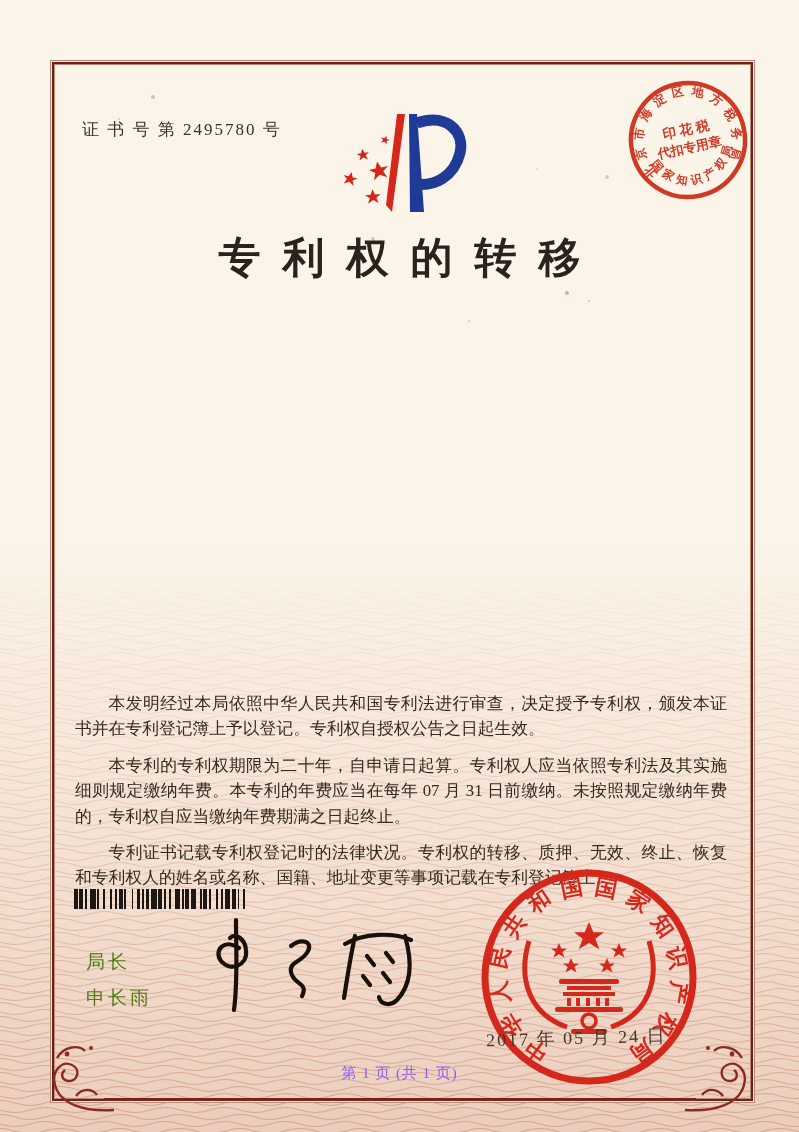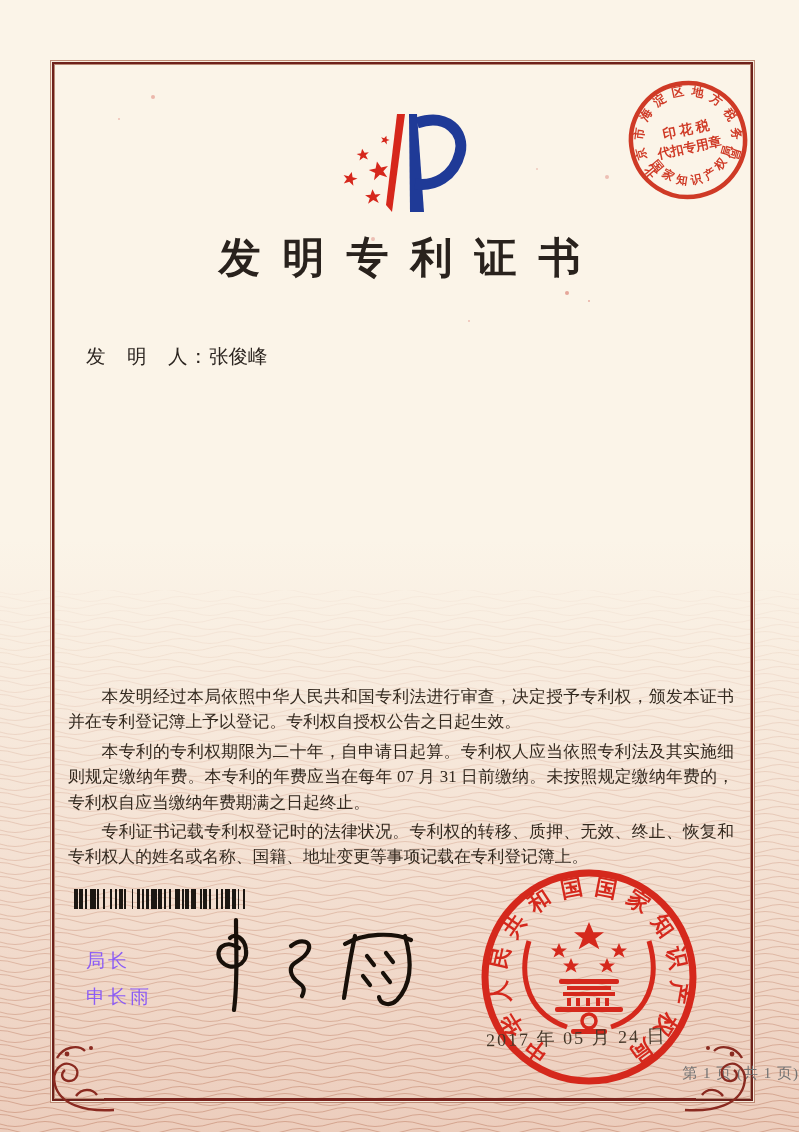--- a/index.html
+++ b/index.html
@@ -18,32 +18,32 @@
   .cert-no{position:absolute;left:82px;top:118px;font-size:17px;letter-spacing:2px;color:#3a332c;}
   .logo{position:absolute;left:333px;top:100px;width:142px;height:124px;}
   .tax-stamp{position:absolute;left:622px;top:74px;width:132px;height:132px;}
   .title{position:absolute;left:0;top:230px;width:100%;margin:0;text-align:center;
         font-size:42px;font-weight:700;letter-spacing:22px;text-indent:22px;color:#29221d;}
   .fields{position:absolute;left:86px;top:344px;}
   .field-row{white-space:pre;font-size:19.5px;line-height:26px;margin-bottom:34px;color:#2c2520;}
   .field-row .lab{letter-spacing:1px;}
   .body-text{position:absolute;left:64px;top:680px;width:674px;font-size:16.8px;line-height:25.4px;
         text-align:justify;color:#33291f;}
-  .body-text p{margin:4px;text-indent:2em;}
+  .body-text p{margin:11px;text-indent:2em;}
   .barcode{position:absolute;left:74px;top:889px;width:224px;height:20px;overflow:hidden;white-space:nowrap;font-size:0;}
   .barcode i{display:inline-block;height:20px;}
-  .official{position:absolute;left:86px;top:944px;font-size:19px;line-height:36px;color:#8b5cf6;letter-spacing:3px;font-family:Liberation Mono, monospace;}
+  .official{position:absolute;left:86px;top:944px;font-size:19px;line-height:36px;color:#4d7c0f;letter-spacing:3px;}
   .sig{position:absolute;left:193px;top:908px;width:250px;height:115px;stroke:#181009;fill:none;
         stroke-width:4.2;stroke-linecap:round;stroke-linejoin:round;}
   .seal{position:absolute;left:475px;top:863px;width:228px;height:228px;}
   .seal text{fill:#d5281c;font-weight:700;font-family:"Liberation Serif",serif;}
   .seal .ink{fill:#d5281c;stroke:none;}
   .tax-stamp text{fill:#cf3a26;font-weight:700;}
   .seal-date{position:absolute;left:486px;top:1026px;font-size:18px;letter-spacing:2px;color:#443729;transform:rotate(-1.5deg);}
-  .footer{position:absolute;left:0;top:1064px;width:100%;text-align:right;font-size:15px;color:#737373;letter-spacing:1px;}
+  .footer{position:absolute;left:0;top:1064px;width:100%;text-align:center;font-size:15px;color:#8b5cf6;letter-spacing:1px;}
   .bottom-line{position:absolute;left:104px;top:1098px;width:592px;height:3px;background:#7a231d;
         box-shadow:0 -4px 0 -3px #b98571;}
   .flourish{position:absolute;top:1038px;width:72px;height:78px;stroke:#8a2a20;fill:none;stroke-width:2.4;}
   .flourish.left{left:44px;}
   .flourish.right{right:44px;transform:scaleX(-1);}
   .hidden-defs{position:absolute;width:0;height:0;}
 </style>
 </head>
 <body>
 
@@ -132,20 +132,21 @@
       <path d="M-30 506 q15 -5 30 0 t30 0 t30 0 t30 0 t30 0 t30 0 t30 0 t30 0 t30 0 t30 0 t30 0 t30 0 t30 0 t30 0 t30 0 t30 0 t30 0 t30 0 t30 0 t30 0 t30 0 t30 0 t30 0 t30 0 t30 0 t30 0 t30 0 t30 0 t30 0 t30 0" opacity="0.57"></path>
       <path d="M-15 513 q15 -5 30 0 t30 0 t30 0 t30 0 t30 0 t30 0 t30 0 t30 0 t30 0 t30 0 t30 0 t30 0 t30 0 t30 0 t30 0 t30 0 t30 0 t30 0 t30 0 t30 0 t30 0 t30 0 t30 0 t30 0 t30 0 t30 0 t30 0 t30 0 t30 0 t30 0" opacity="0.57"></path>
       <path d="M-30 520 q15 -5 30 0 t30 0 t30 0 t30 0 t30 0 t30 0 t30 0 t30 0 t30 0 t30 0 t30 0 t30 0 t30 0 t30 0 t30 0 t30 0 t30 0 t30 0 t30 0 t30 0 t30 0 t30 0 t30 0 t30 0 t30 0 t30 0 t30 0 t30 0 t30 0 t30 0" opacity="0.58"></path>
       <path d="M-15 527 q15 -5 30 0 t30 0 t30 0 t30 0 t30 0 t30 0 t30 0 t30 0 t30 0 t30 0 t30 0 t30 0 t30 0 t30 0 t30 0 t30 0 t30 0 t30 0 t30 0 t30 0 t30 0 t30 0 t30 0 t30 0 t30 0 t30 0 t30 0 t30 0 t30 0 t30 0" opacity="0.59"></path>
       <path d="M-30 534 q15 -5 30 0 t30 0 t30 0 t30 0 t30 0 t30 0 t30 0 t30 0 t30 0 t30 0 t30 0 t30 0 t30 0 t30 0 t30 0 t30 0 t30 0 t30 0 t30 0 t30 0 t30 0 t30 0 t30 0 t30 0 t30 0 t30 0 t30 0 t30 0 t30 0 t30 0" opacity="0.60"></path>
       <path d="M-15 541 q15 -5 30 0 t30 0 t30 0 t30 0 t30 0 t30 0 t30 0 t30 0 t30 0 t30 0 t30 0 t30 0 t30 0 t30 0 t30 0 t30 0 t30 0 t30 0 t30 0 t30 0 t30 0 t30 0 t30 0 t30 0 t30 0 t30 0 t30 0 t30 0 t30 0 t30 0" opacity="0.60"></path>
     </svg>
   <div class="speckles"></div>
   <div class="frame"></div>
 
+  <div class="cert-no">证 书 号 第 2495780 号</div>
 
   <svg class="logo" viewBox="0 0 142 124">
     <g fill="#d6271c">
       <use href="#st" transform="translate(52,40) scale(0.45) rotate(18)"></use>
       <use href="#st" transform="translate(30,55) scale(0.62) rotate(-8)"></use>
       <use href="#st" transform="translate(46,71) scale(0.98) rotate(-12)"></use>
       <use href="#st" transform="translate(17,79) scale(0.72) rotate(14)"></use>
       <use href="#st" transform="translate(40,97) scale(0.78) rotate(-4)"></use>
       <polygon points="64,14 72,14 59,112 53,105"></polygon>
     </g>
@@ -178,24 +179,23 @@
           <text transform="translate(66.0 110.0) rotate(360.0)" text-anchor="middle" font-size="11.5">识</text>
           <text transform="translate(81.5 107.2) rotate(339.3)" text-anchor="middle" font-size="11.5">产</text>
           <text transform="translate(95.1 99.0) rotate(318.7)" text-anchor="middle" font-size="11.5">权</text>
           <text transform="translate(104.8 86.7) rotate(298.0)" text-anchor="middle" font-size="11.5">局</text>
         </g>
       <text x="66" y="60" text-anchor="middle" font-size="13.5">印 花 税</text>
       <text x="66" y="78" text-anchor="middle" font-size="13">代扣专用章</text>
     </g>
   </svg>
 
-  <h1 class="title">发明专利证书</h1>
+  <h1 class="title">专利权的转移</h1>
 
   <div class="fields">
-    <div class="field-row"><span class="lab">发　明　人：</span><span class="val">张俊峰</span></div>
   </div>
 
   <div class="body-text">
     <p>本发明经过本局依照中华人民共和国专利法进行审查，决定授予专利权，颁发本证书并在专利登记簿上予以登记。专利权自授权公告之日起生效。</p>
     <p>本专利的专利权期限为二十年，自申请日起算。专利权人应当依照专利法及其实施细则规定缴纳年费。本专利的年费应当在每年 07 月 31 日前缴纳。未按照规定缴纳年费的，专利权自应当缴纳年费期满之日起终止。</p>
     <p>专利证书记载专利权登记时的法律状况。专利权的转移、质押、无效、终止、恢复和专利权人的姓名或名称、国籍、地址变更等事项记载在专利登记簿上。</p>
   </div>
 
   <div class="barcode" id="barcode"><i style="width: 3.6px; background: rgb(28, 23, 18);"></i><i style="width: 1.8px; background: transparent;"></i><i style="width: 3.6px; background: rgb(28, 23, 18);"></i><i style="width: 1.8px; background: transparent;"></i><i style="width: 1.8px; background: rgb(28, 23, 18);"></i><i style="width: 3.6px; background: transparent;"></i><i style="width: 5.4px; background: rgb(28, 23, 18);"></i><i style="width: 1.8px; background: transparent;"></i><i style="width: 1.8px; background: rgb(28, 23, 18);"></i><i style="width: 3.6px; background: transparent;"></i><i style="width: 1.8px; background: rgb(28, 23, 18);"></i><i style="width: 5.4px; background: transparent;"></i><i style="width: 1.8px; background: rgb(28, 23, 18);"></i><i style="width: 3.6px; background: transparent;"></i><i style="width: 1.8px; background: rgb(28, 23, 18);"></i><i style="width: 1.8px; background: transparent;"></i><i style="width: 3.6px; background: rgb(28, 23, 18);"></i><i style="width: 1.8px; background: transparent;"></i><i style="width: 1.8px; background: rgb(28, 23, 18);"></i><i style="width: 5.4px; background: transparent;"></i><i style="width: 1.8px; background: rgb(28, 23, 18);"></i><i style="width: 3.6px; background: transparent;"></i><i style="width: 3.6px; background: rgb(28, 23, 18);"></i><i style="width: 1.8px; background: transparent;"></i><i style="width: 1.8px; background: rgb(28, 23, 18);"></i><i style="width: 1.8px; background: transparent;"></i><i style="width: 3.6px; background: rgb(28, 23, 18);"></i><i style="width: 1.8px; background: transparent;"></i><i style="width: 5.4px; background: rgb(28, 23, 18);"></i><i style="width: 1.8px; background: transparent;"></i><i style="width: 3.6px; background: rgb(28, 23, 18);"></i><i style="width: 1.8px; background: transparent;"></i><i style="width: 1.8px; background: rgb(28, 23, 18);"></i><i style="width: 3.6px; background: transparent;"></i><i style="width: 1.8px; background: rgb(28, 23, 18);"></i><i style="width: 3.6px; background: transparent;"></i><i style="width: 5.4px; background: rgb(28, 23, 18);"></i><i style="width: 1.8px; background: transparent;"></i><i style="width: 1.8px; background: rgb(28, 23, 18);"></i><i style="width: 1.8px; background: transparent;"></i><i style="width: 3.6px; background: rgb(28, 23, 18);"></i><i style="width: 1.8px; background: transparent;"></i><i style="width: 5.4px; background: rgb(28, 23, 18);"></i><i style="width: 3.6px; background: transparent;"></i><i style="width: 1.8px; background: rgb(28, 23, 18);"></i><i style="width: 1.8px; background: transparent;"></i><i style="width: 3.6px; background: rgb(28, 23, 18);"></i><i style="width: 1.8px; background: transparent;"></i><i style="width: 1.8px; background: rgb(28, 23, 18);"></i><i style="width: 5.4px; background: transparent;"></i><i style="width: 1.8px; background: rgb(28, 23, 18);"></i><i style="width: 3.6px; background: transparent;"></i><i style="width: 1.8px; background: rgb(28, 23, 18);"></i><i style="width: 1.8px; background: transparent;"></i><i style="width: 5.4px; background: rgb(28, 23, 18);"></i><i style="width: 1.8px; background: transparent;"></i><i style="width: 3.6px; background: rgb(28, 23, 18);"></i><i style="width: 1.8px; background: transparent;"></i><i style="width: 1.8px; background: rgb(28, 23, 18);"></i><i style="width: 3.6px; background: transparent;"></i><i style="width: 1.8px; background: rgb(28, 23, 18);"></i><i style="width: 3.6px; background: transparent;"></i></div>
 

